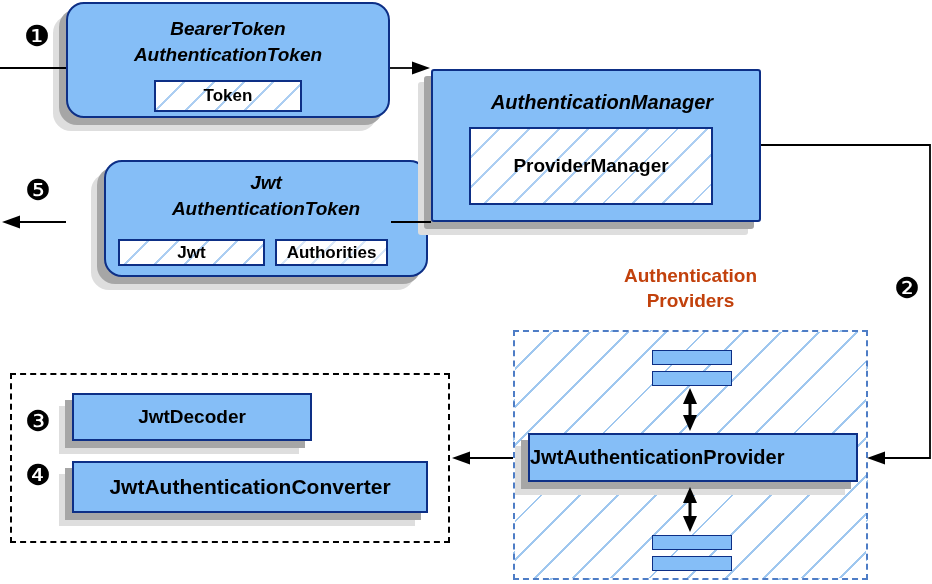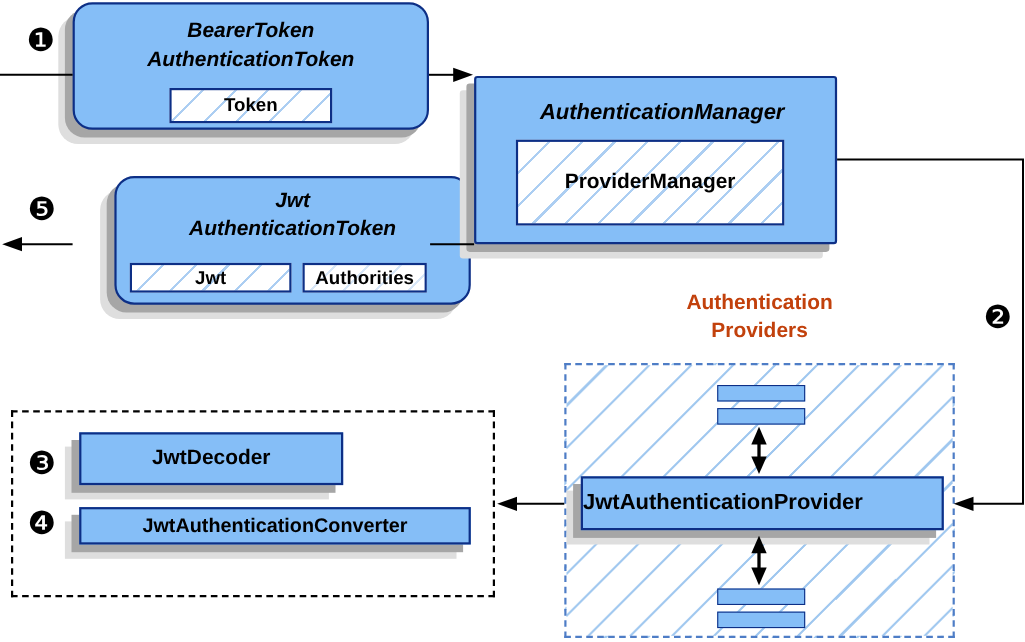--- a/index.html
+++ b/index.html
@@ -52,21 +52,21 @@
   #bar1{top:350px;} #bar2{top:371px;} #bar3{top:535px;} #bar4{top:556px;}
   #jwtprov{
     left:528px;top:433px;width:330px;height:49px;z-index:4;
     display:flex;align-items:center;justify-content:flex-start;font-weight:bold;font-size:20px;
   }
   #dotted{
     position:absolute;left:10px;top:373px;width:440px;height:170px;box-sizing:border-box;
     border:2px dashed #000;z-index:1;
   }
   #decoder{left:72px;top:393px;width:240px;height:48px;display:flex;align-items:center;justify-content:center;font-weight:bold;font-size:19px;}
-  #converter{left:72px;top:461px;width:356px;height:34px;display:flex;align-items:center;justify-content:center;font-weight:bold;font-size:18px;}
+  #converter{left:72px;top:461px;width:356px;height:52px;display:flex;align-items:center;justify-content:center;font-weight:bold;font-size:21px;}
   .step{
     position:absolute;width:32px;height:32px;text-align:center;
     font-family:"DejaVu Sans",sans-serif;font-size:29px;line-height:32px;color:#000;z-index:7;
   }
   #step1{left:21px;top:20px;}
   #step5{left:22px;top:174px;}
   #step2{left:891px;top:272px;}
   #step3{left:22px;top:405px;}
   #step4{left:22px;top:459px;}
   .tline{display:block;}

